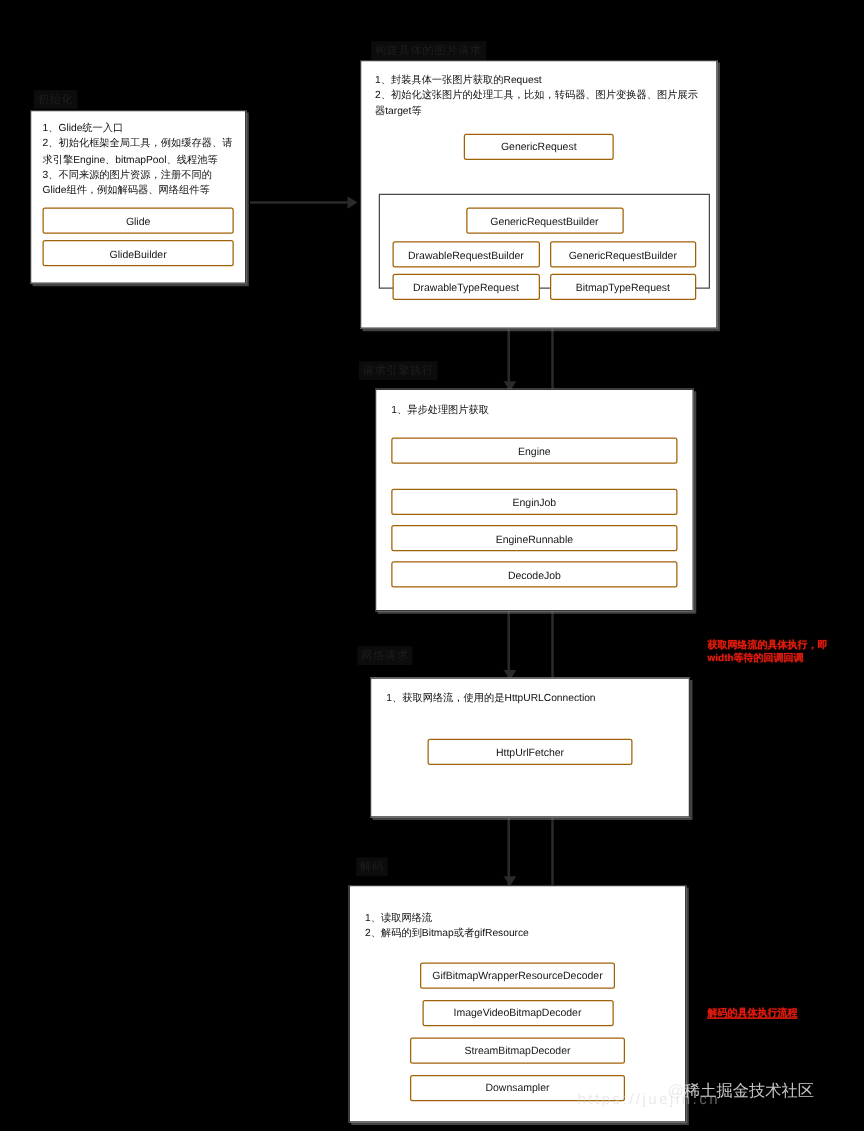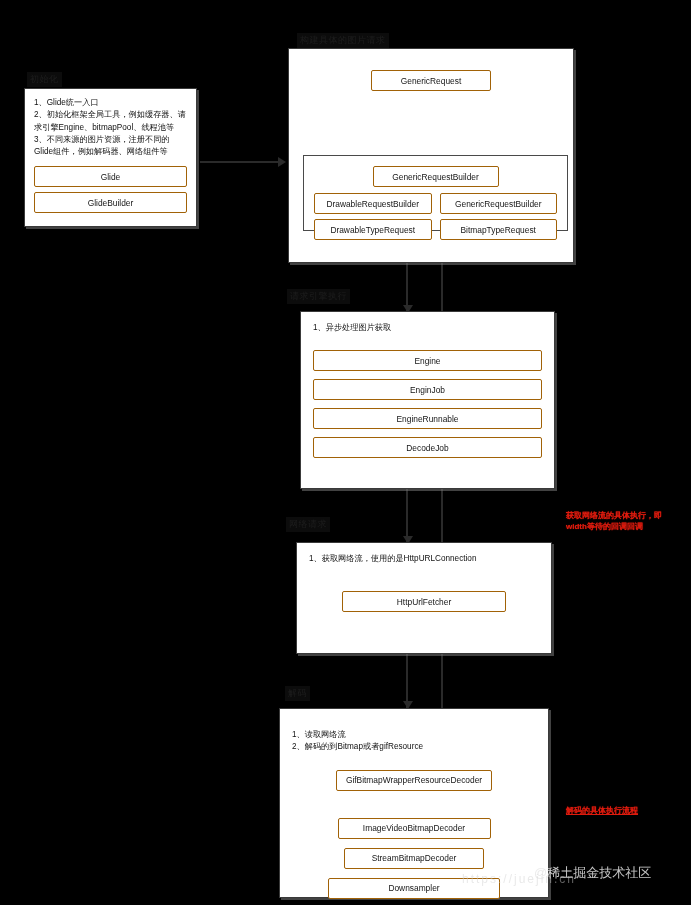--- a/index.html
+++ b/index.html
@@ -153,56 +153,58 @@
 <div class="card" id="entry-card">
   <div class="card-desc">1、Glide统一入口
 2、初始化框架全局工具，例如缓存器、请求引擎Engine、bitmapPool、线程池等
 3、不同来源的图片资源，注册不同的Glide组件，例如解码器、网络组件等</div>
   <div class="pill" style="margin-top:8px;">Glide</div>
   <div class="pill" style="margin-top:5px;">GlideBuilder</div>
 </div>
 
 <div class="group-label" id="request-label">构建具体的图片请求</div>
 <div class="card" id="request-card">
+  <div class="card-desc">1、封装具体一张图片获取的Request
+2、初始化这张图片的处理工具，比如，转码器、图片变换器、图片展示器target等</div>
   <div class="pill" style="width:120px; margin:12px auto 0 auto;">GenericRequest</div>
 </div>
 <div id="request-inner">
   <div class="pill" style="width:126px; margin:10px auto 0 auto;">GenericRequestBuilder</div>
   <div style="display:flex; gap:8px; padding:6px 10px 0 10px;">
     <div class="pill" style="flex:1;">DrawableRequestBuilder</div>
     <div class="pill" style="flex:1;">GenericRequestBuilder</div>
   </div>
   <div style="display:flex; gap:8px; padding:5px 10px 0 10px;">
     <div class="pill" style="flex:1;">DrawableTypeRequest</div>
     <div class="pill" style="flex:1;">BitmapTypeRequest</div>
   </div>
 </div>
 
 <div class="group-label" id="engine-label">请求引擎执行</div>
 <div class="card" id="engine-card">
   <div class="card-desc">1、异步处理图片获取</div>
   <div class="pill" style="margin-top:16px;">Engine</div>
-  <div class="pill" style="margin-top:8px;text-align:right;">EnginJob</div>
+  <div class="pill" style="margin-top:20px;text-align:right;">EnginJob</div>
   <div class="pill" style="margin-top:8px;">EngineRunnable</div>
   <div class="pill" style="margin-top:8px;">DecodeJob</div>
 </div>
 
 <div class="group-label" id="net-label">网络请求</div>
 <div class="card" id="net-card">
   <div class="card-desc">1、获取网络流，使用的是HttpURLConnection</div>
   <div class="pill" style="width:164px; margin:26px auto 0 auto;">HttpUrlFetcher</div>
 </div>
 
 <div class="group-label" id="decode-label">解码</div>
 <div class="card" id="decode-card">
   <div class="card-desc">1、读取网络流
 2、解码的到Bitmap或者gifResource</div>
   <div class="pill" style="width:156px; margin:16px auto 0 auto;">GifBitmapWrapperResourceDecoder</div>
-  <div class="pill" style="width:153px; margin:27px auto 0 auto;">ImageVideoBitmapDecoder</div>
-  <div class="pill" style="width:140px; margin:9px auto 0 auto;">StreamBitmapDecoder</div>
+  <div class="pill" style="width:153px; margin:9px auto 0 auto;">ImageVideoBitmapDecoder</div>
+  <div class="pill" style="width:172px; margin:9px auto 0 auto;">StreamBitmapDecoder</div>
   <div class="pill" style="width:172px; margin:9px auto 0 auto;">Downsampler</div>
 </div>
 
 <div class="annot" style="left:566px; top:511px; width:120px;">获取网络流的具体执行，即
 width等待的回调回调</div>
 <div class="annot" style="left:566px; top:806px; width:120px;text-decoration:underline;">解码的具体执行流程</div>
 
 <div class="watermark" style="left:534px; top:864px;">@稀土掘金技术社区</div>
 <div class="watermark-sub" style="left:462px; top:872px;">https://juejin.cn</div>
 

